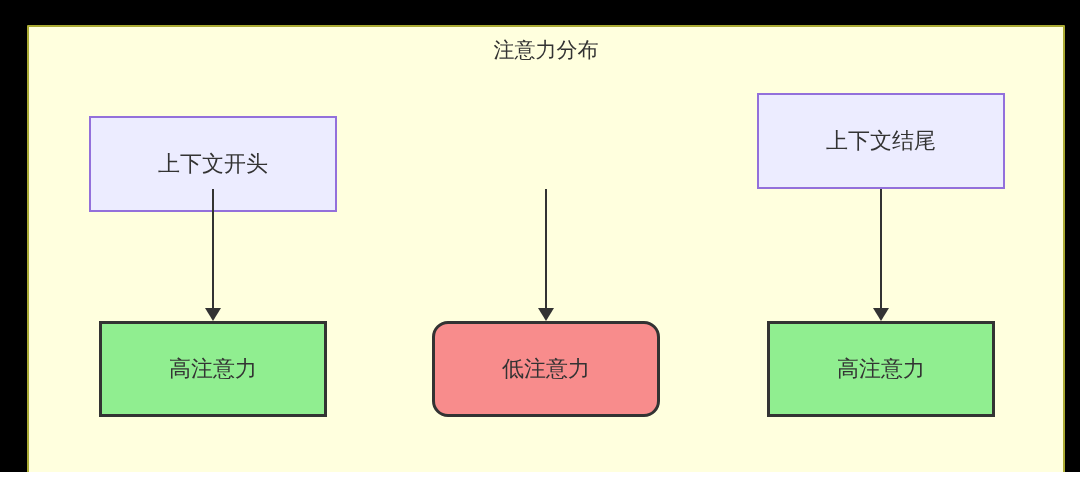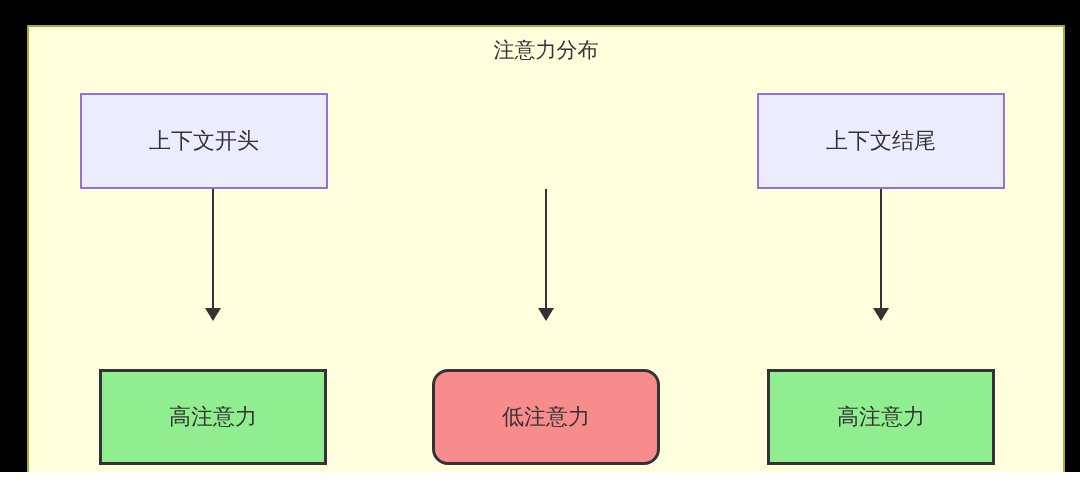--- a/index.html
+++ b/index.html
@@ -49,26 +49,25 @@
     height: 96px;
     width: 248px;
     background: #ececff;
     border: 2px solid #9370db;
   }
   .target-node {
     top: 321px;
     height: 96px;
     width: 228px;
     border: 3px solid #333333;
-    margin-top: 48px;
   }
   .level-high { background: #90ee90; }
   .level-low  { background: #f88c8c; border-radius: 16px; }
 
-  .c0.source-node { left: 80px; }
+  .c0.source-node { left: 89px; margin-top: 23px; }
   .c1.source-node { left: 422px; }
   .c2.source-node { left: 757px; }
   .c0.target-node { left: 99px; }
   .c1.target-node { left: 432px; }
   .c2.target-node { left: 767px; }
 
   .arrow {
     position: absolute;
     top: 189px;
     width: 16px;

